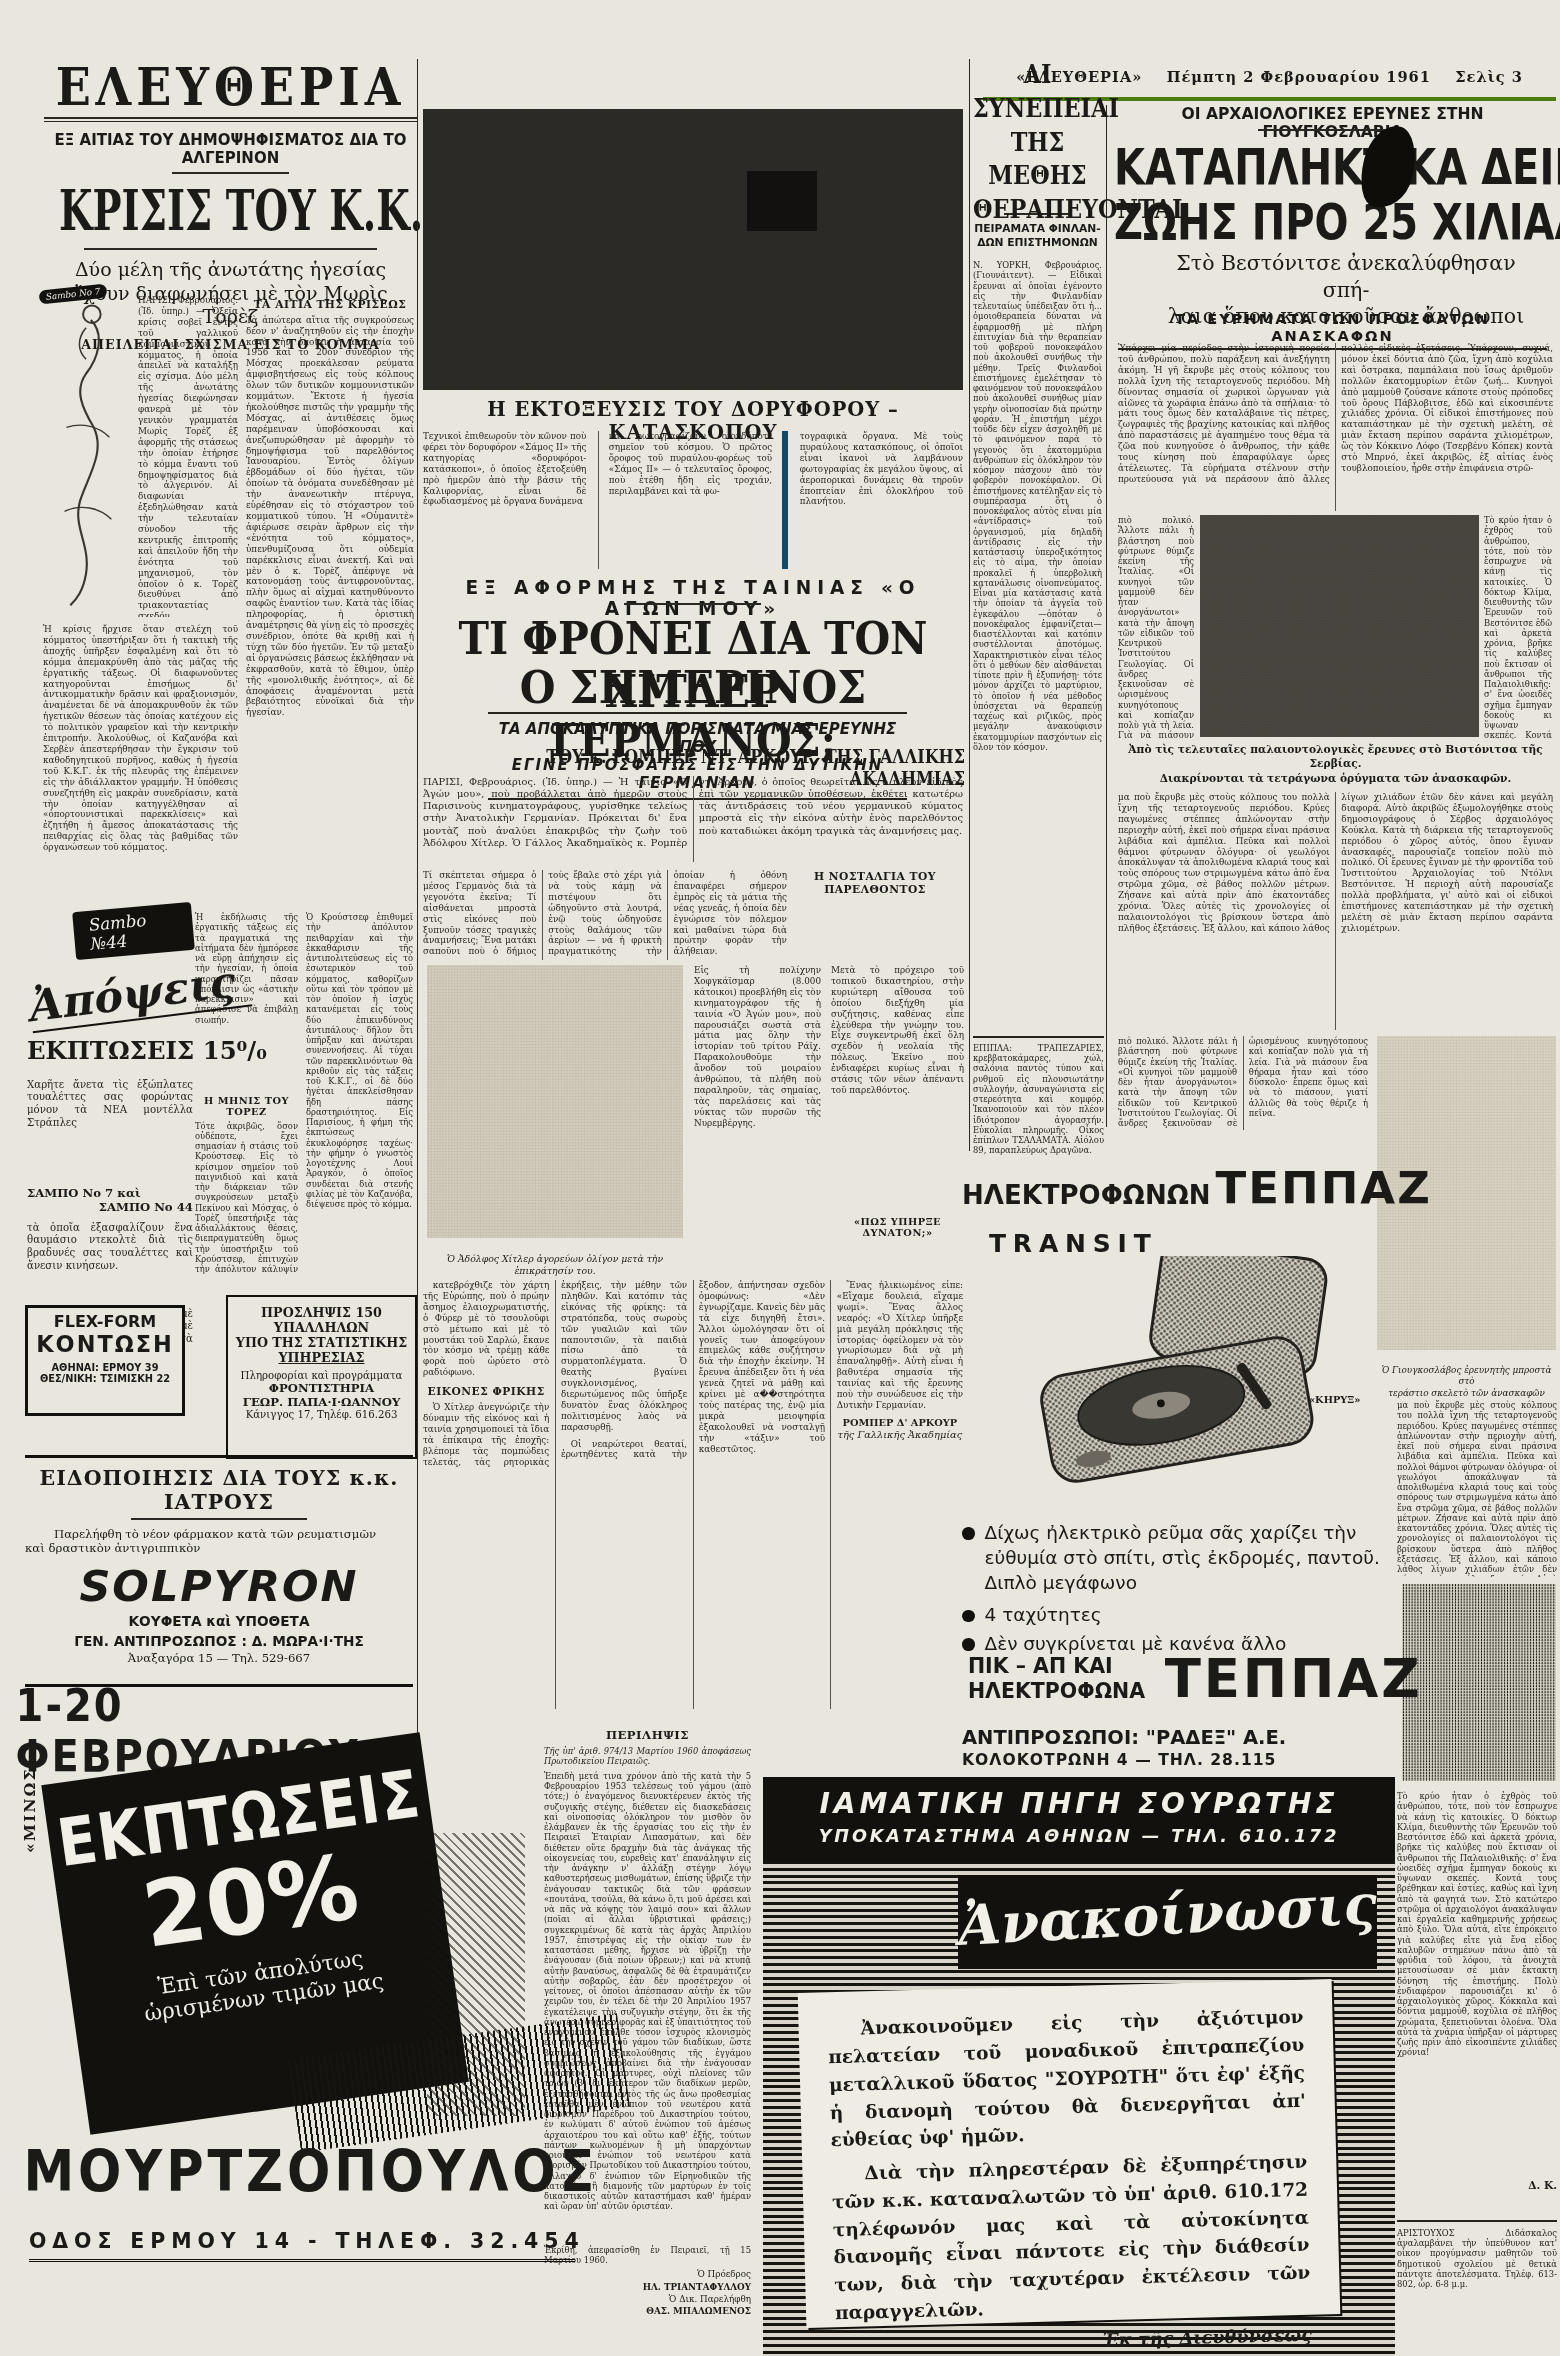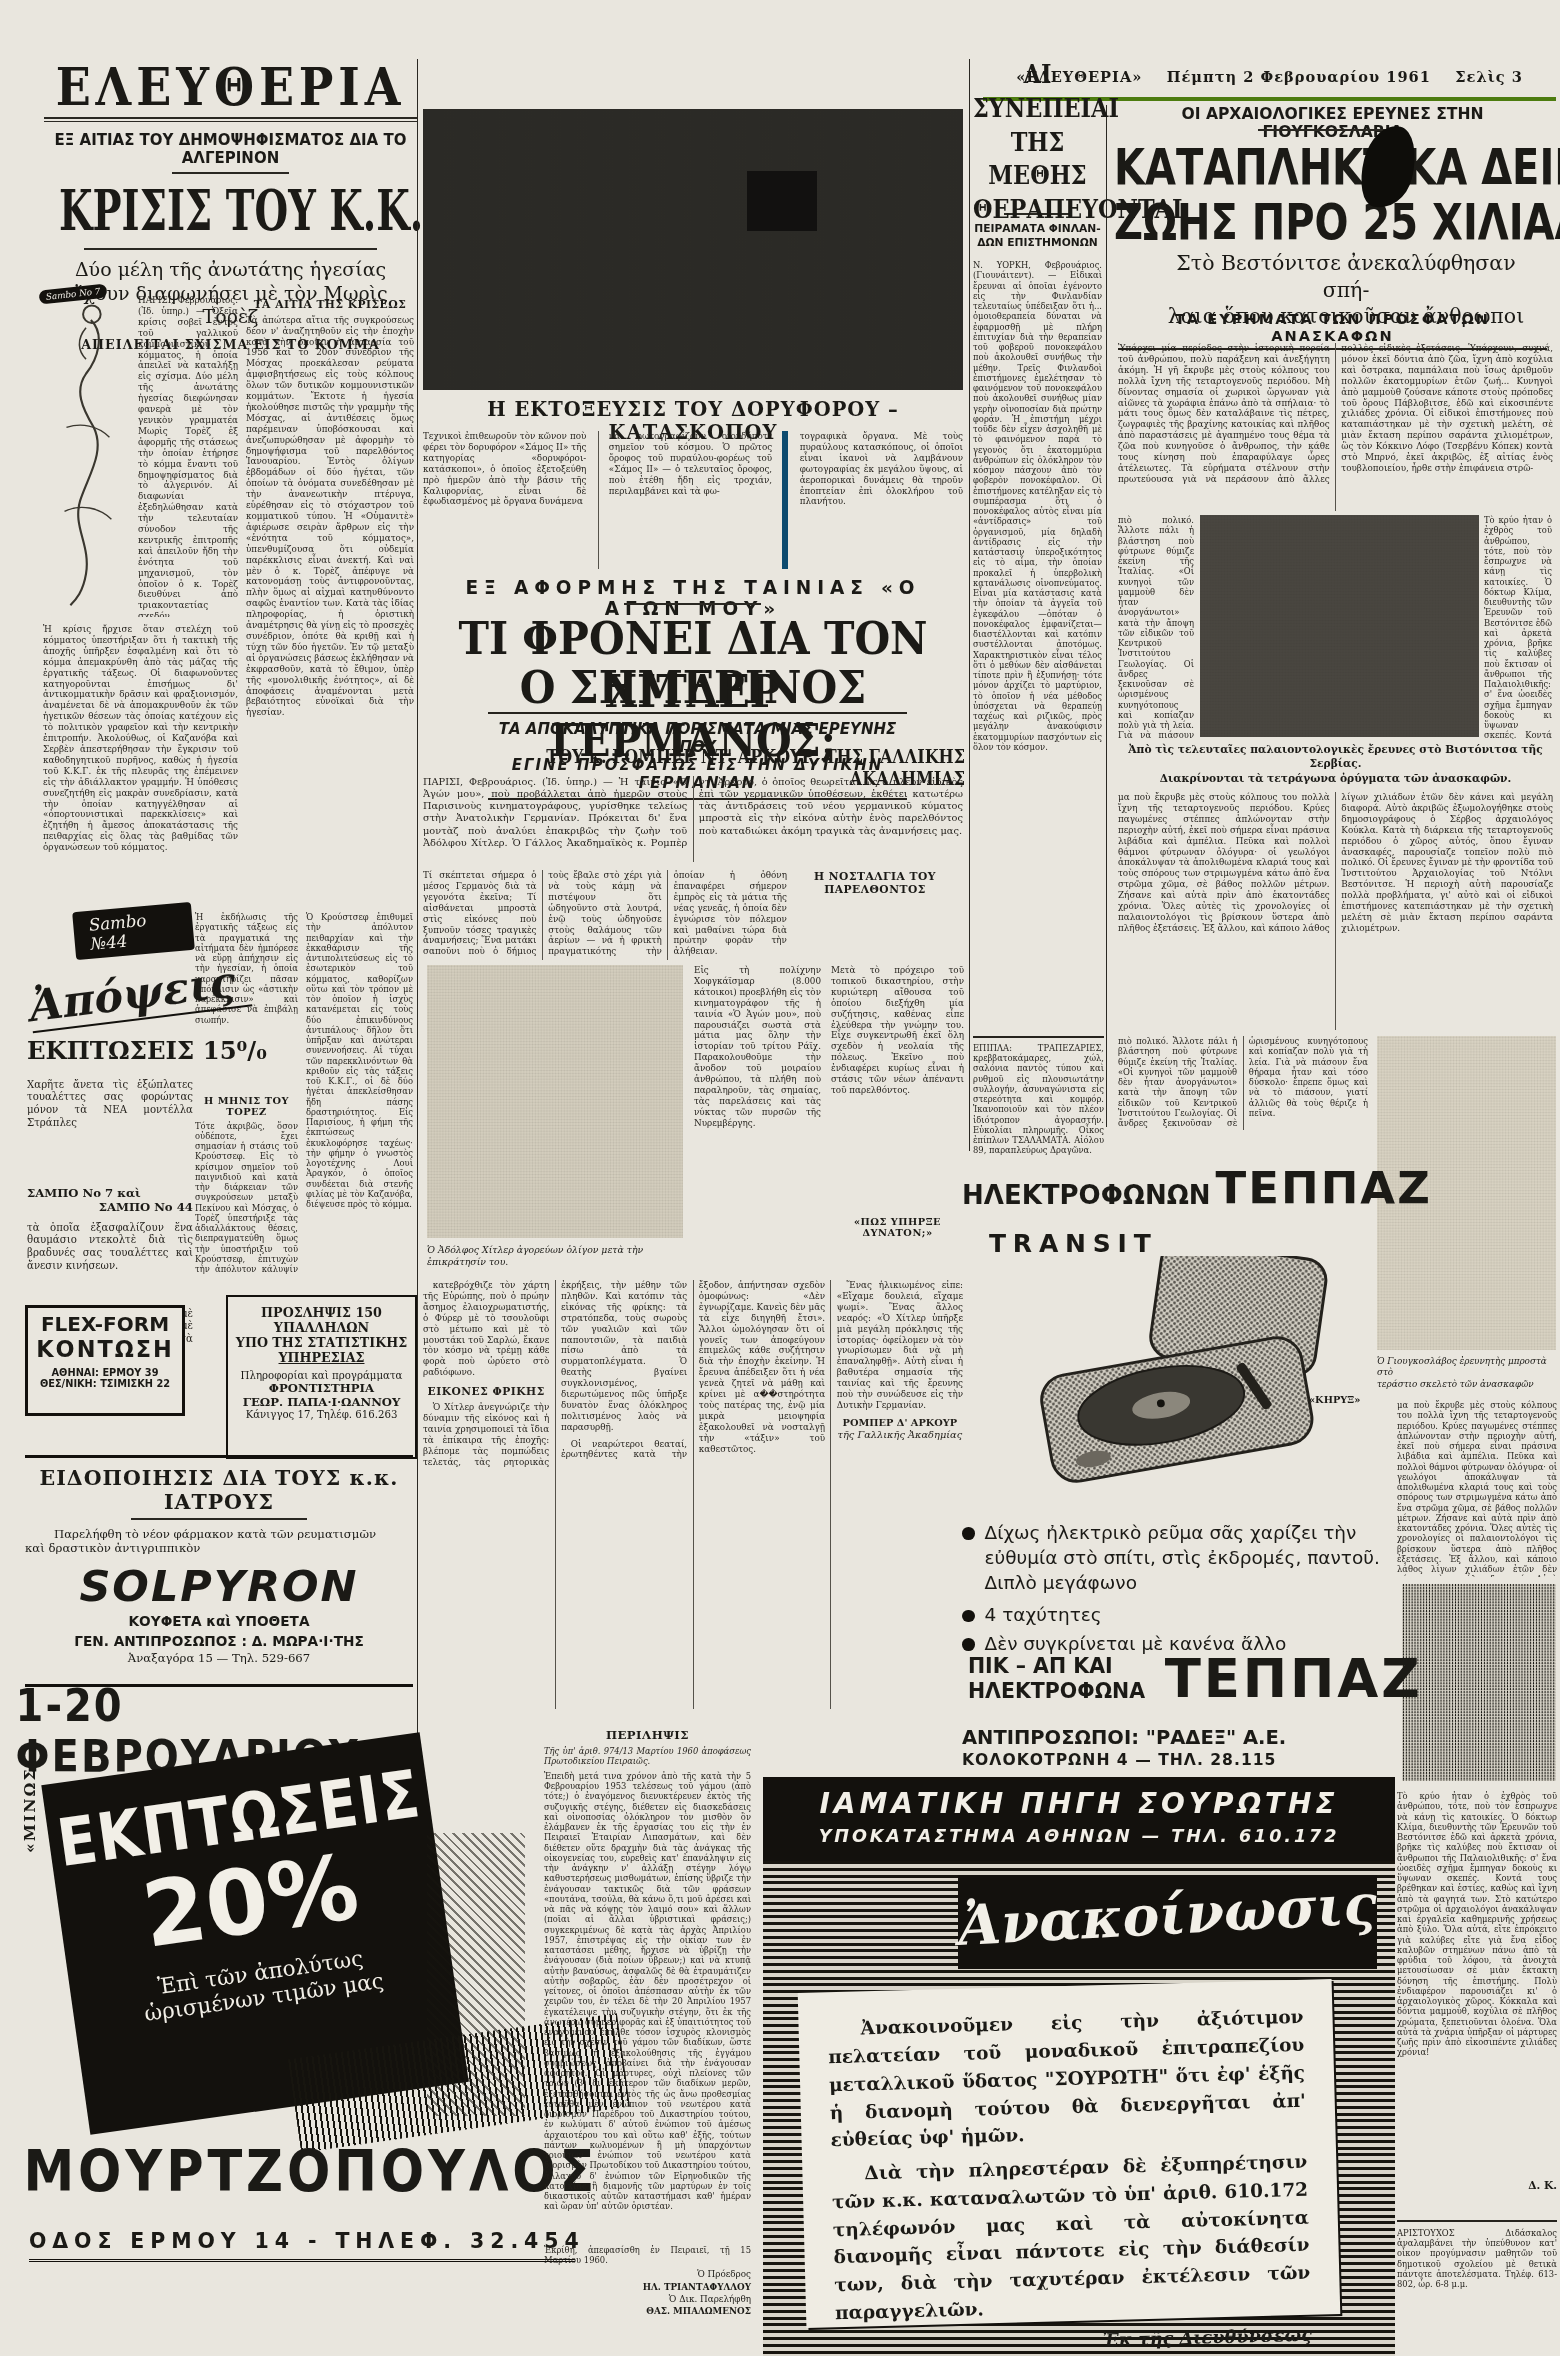--- a/index.html
+++ b/index.html
@@ -12,21 +12,21 @@
   .bt2{font-size:8.4px;line-height:1.22;text-align:justify;overflow:hidden;color:#221f1a;}
   .subh{font-weight:bold;text-align:center;font-size:10.7px;letter-spacing:0.5px;margin:6.8px 0 3.9px;}
   .rule{background:#2a2822;}
   .serifbold{font-family:"DejaVu Serif",serif;font-weight:bold;}
   .sans{font-family:"DejaVu Sans",sans-serif;}
   .photo{background-color:#b4b0a5;overflow:hidden;}
   .dots{background-image:radial-gradient(#2c29241f 0.8px,transparent 1.1px);background-size:2.9px 2.9px;}
   .cols2{column-count:2;column-gap:11.7px;column-rule:1px solid #55524a;}
   .cols3{column-count:3;column-gap:11.7px;column-rule:1px solid #55524a;}
   .cols4{column-count:4;column-gap:11.7px;column-rule:1px solid #55524a;}
-  .capt{font-size:9.3px;line-height:1.3;font-style:italic;}
+  .capt{font-size:9.3px;line-height:1.3;text-align:center;font-style:italic;margin-top:9px;}
   .blackbox{background:#13110d;color:#f2efe7;}
   .stripesH{background:repeating-linear-gradient(180deg,#17150f 0 2.9px,#d9d5ca 2.9px 6.8px);}
   .stripesV{background:repeating-linear-gradient(90deg,#17150f 0 2px,transparent 2px 5.9px);}
   .stripesD{background:repeating-linear-gradient(45deg,#17150f 0 2px,transparent 2px 6.8px);}
   .blot{background:#0e0d0a;border-radius:54% 46% 61% 39%/48% 57% 43% 52%;}
   p{margin:0 0 5.9px;text-indent:9.8px;}
 </style>
 </head>
 <body>
 
@@ -263,21 +263,21 @@
     <div class="bt" style="font-size:10.2px;margin-top:13.7px;height:107px;">Χαρῆτε ἄνετα τὶς ἐξώπλατες τουαλέττες σας φορώντας μόνον τὰ ΝΕΑ μοντέλλα Στράπλες</div>
     <div class="serifbold" style="font-size:11.7px;">ΣΑΜΠΟ Νο 7 καὶ</div>
     <div class="serifbold" style="font-size:11.7px;text-align:right;">ΣΑΜΠΟ Νο 44</div>
     <div class="bt" style="font-size:10.2px;margin-top:7.8px;height:86px;">τὰ ὁποῖα ἐξασφαλίζουν ἕνα θαυμάσιο ντεκολτὲ διὰ τὶς βραδυνές σας τουαλέττες καὶ ἄνεσιν κινήσεων.</div>
     <div class="bt" style="font-size:10.2px;height:82px;">Τὸ στράπλες ΣΑΜΠΟ Νο 44 μὲ τὸ εἰδικὸ ἄνοιγμα ἐμπρὸς μὲ ἐκλαίρ, ἐξυπηρετεῖ ὅλα τὰ σώματα.</div>
     <div class="ctr" style="font-size:10.2px;font-style:italic;">Ἀποκλειστικὴ πώλησις</div>
     <div class="ctr" style="font-size:10.2px;font-style:italic;">χονδρικὴ - λιανικὴ</div>
   </div>
 
   <div class="abs ctr" style="left:25px;top:1305px;width:154px;height:101px;border:3.9px solid #13110d;background:#e9e6de;padding-top:3.9px;">
-    <div class="sans" style="font-weight:bold;font-size:20px;">FLEX-FORM</div>
+    <div class="sans" style="font-weight:bold;font-size:16px;">FLEX-FORM</div>
     <div class="sans" style="font-weight:bold;font-size:22.4px;letter-spacing:2px;">ΚΟΝΤΩΣΗ</div>
     <div class="sans" style="font-weight:bold;font-size:9.8px;margin-top:4.9px;">ΑΘΗΝΑΙ: ΕΡΜΟΥ 39</div>
     <div class="sans" style="font-weight:bold;font-size:9.8px;">ΘΕΣ/ΝΙΚΗ: ΤΣΙΜΙΣΚΗ 22</div>
   </div>
 
   <div class="abs ctr" style="left:226px;top:1295px;width:187px;height:152px;border:2.9px solid #13110d;background:#e9e6de;padding-top:7.8px;">
     <div class="serifbold" style="font-size:12.7px;">ΠΡΟΣΛΗΨΙΣ 150 ΥΠΑΛΛΗΛΩΝ</div>
     <div class="serifbold" style="font-size:12.7px;">ΥΠΟ ΤΗΣ ΣΤΑΤΙΣΤΙΚΗΣ</div>
     <div class="serifbold" style="font-size:12.7px;text-decoration:underline;">ΥΠΗΡΕΣΙΑΣ</div>
     <div style="font-size:10.2px;margin-top:4.9px;">Πληροφορίαι καὶ προγράμματα</div>

